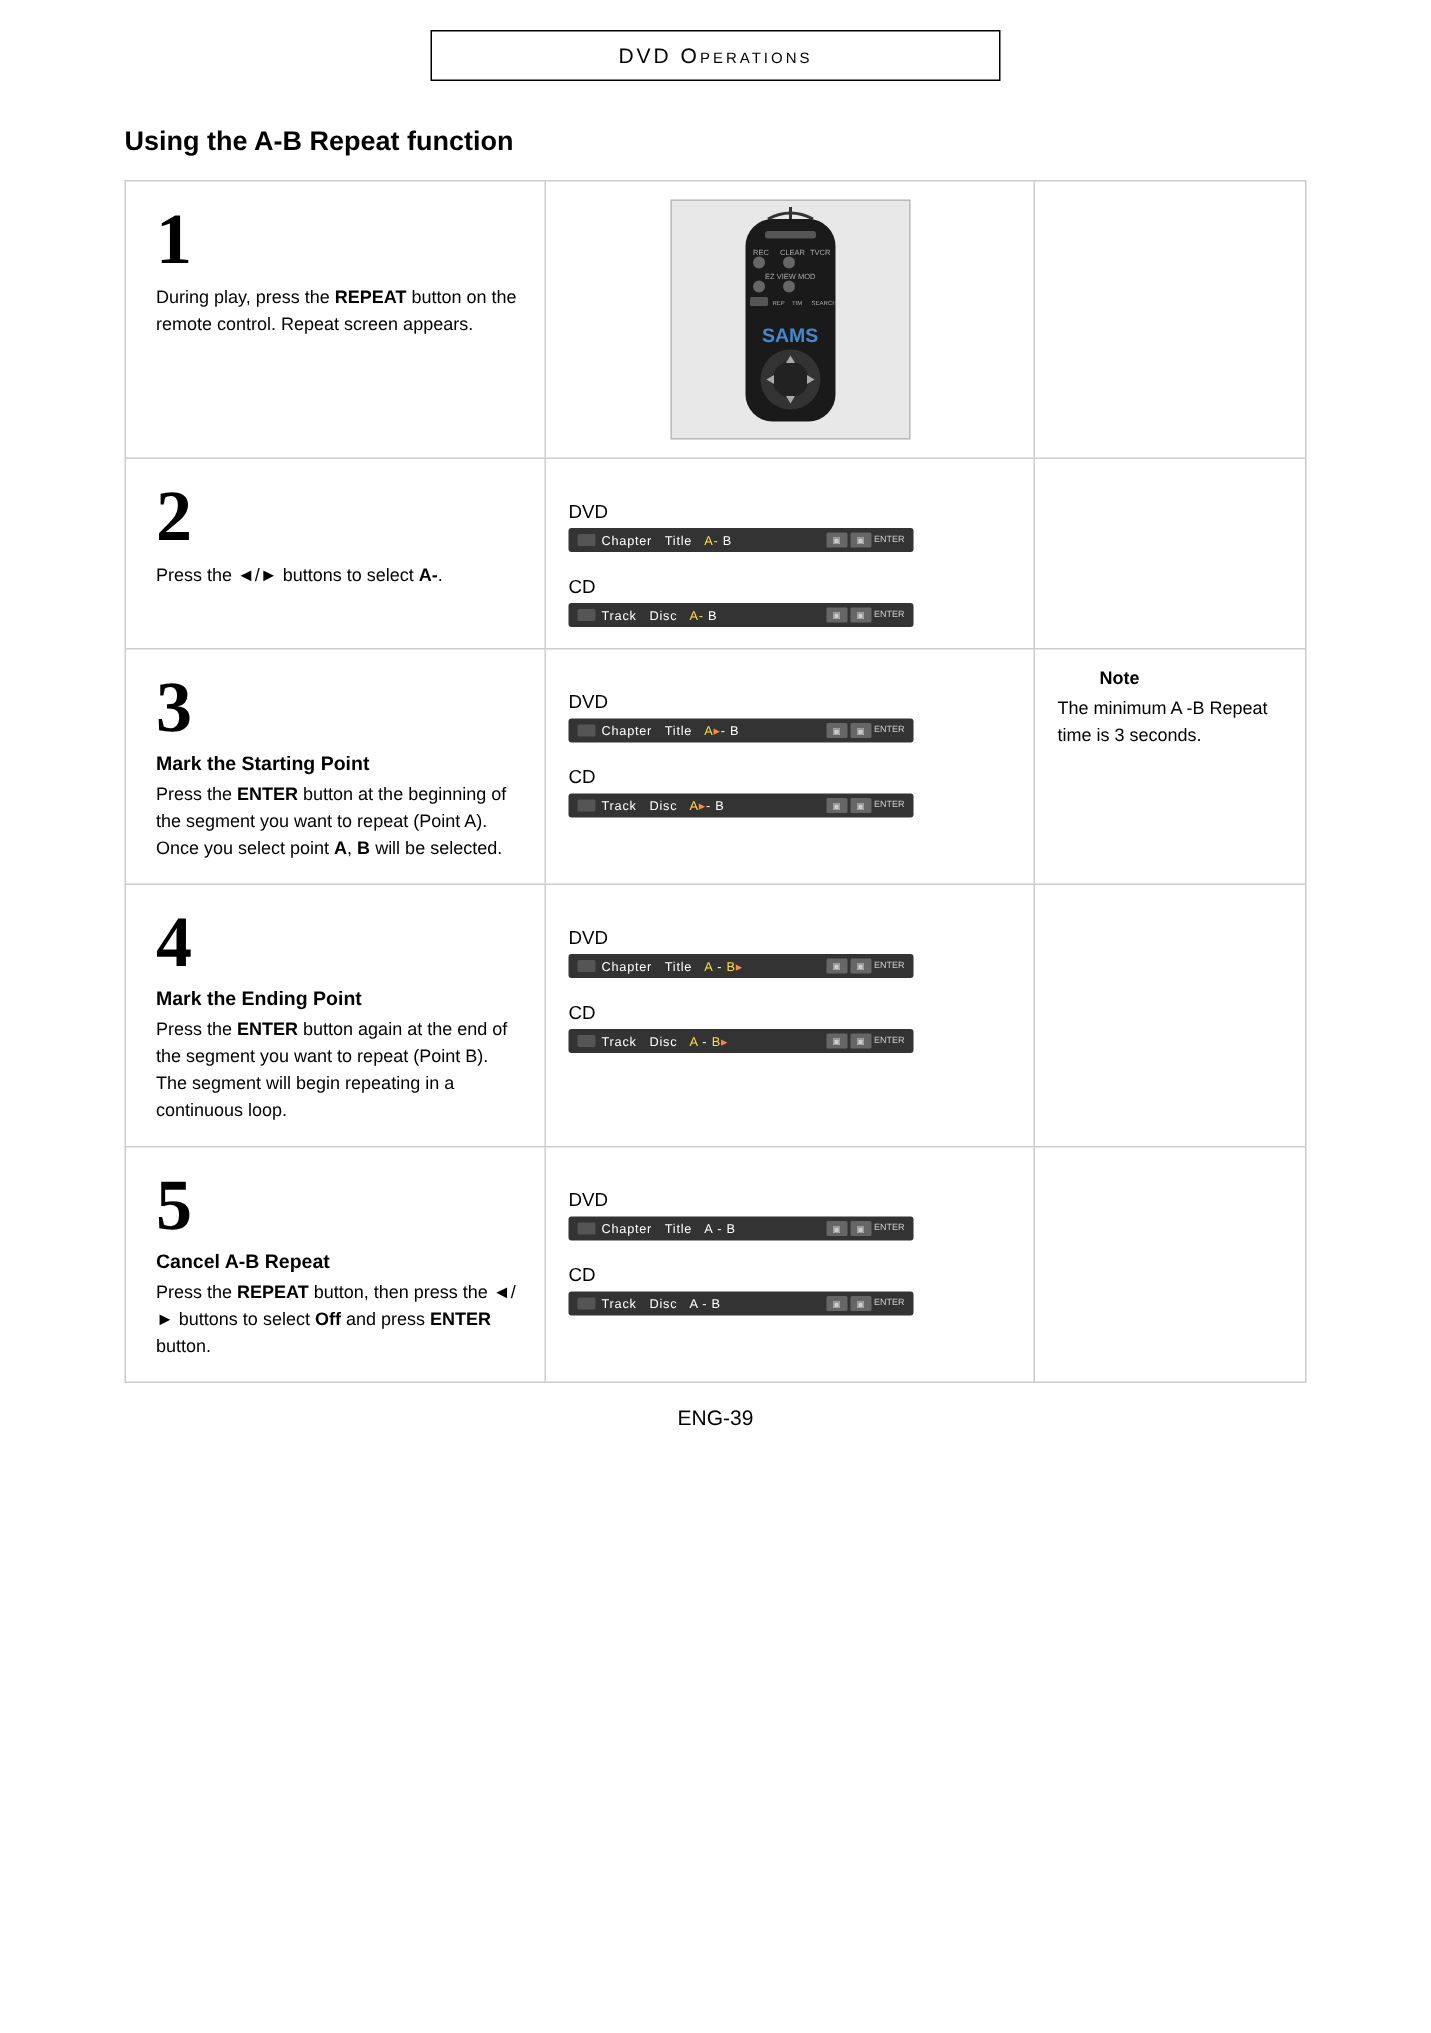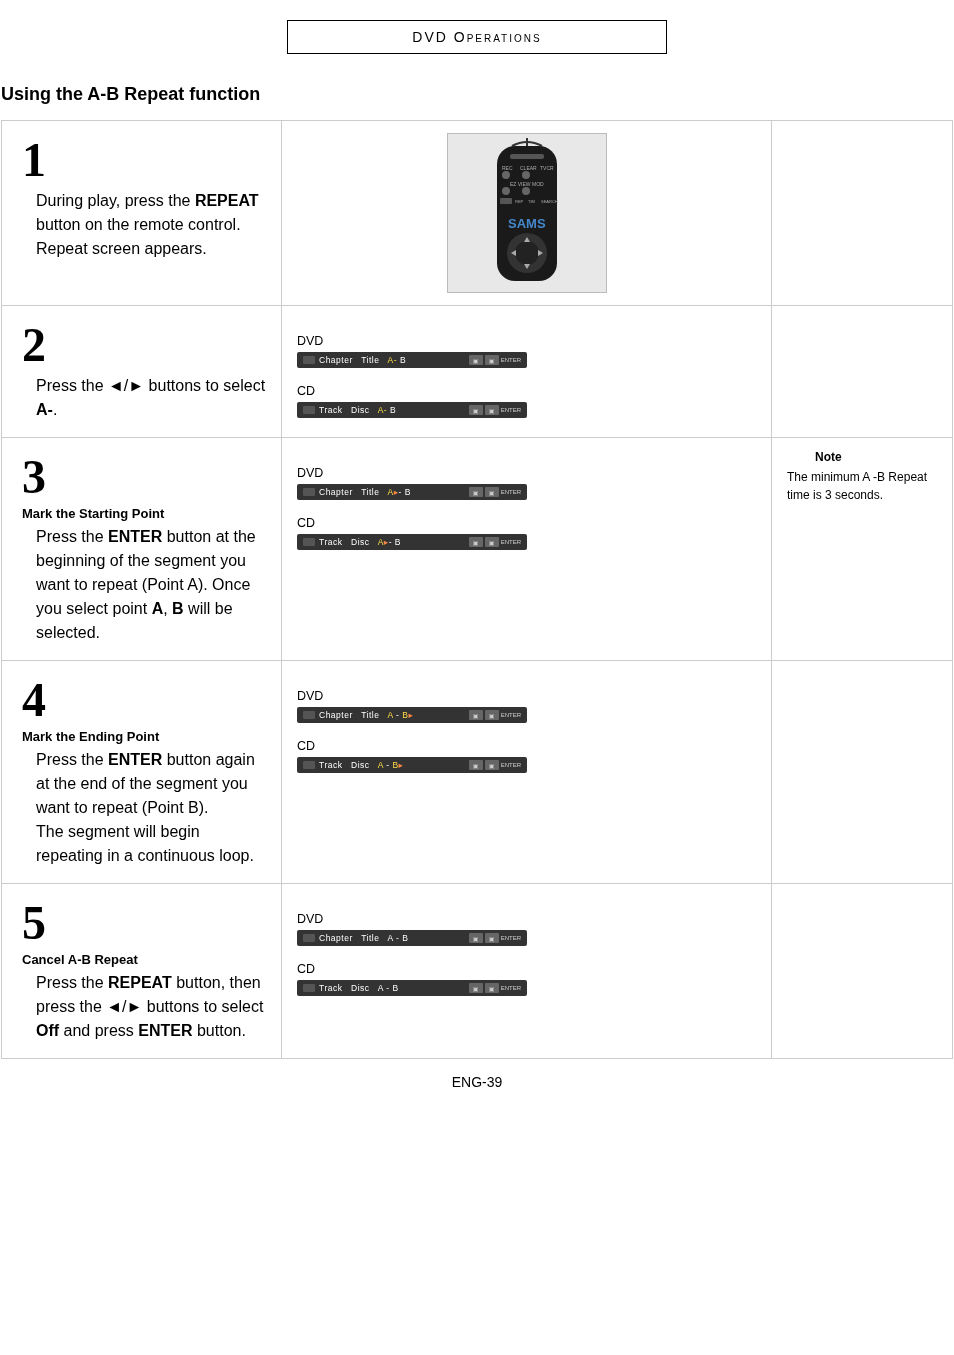--- a/index.html
+++ b/index.html
@@ -10,21 +10,21 @@
       color: #000;
       width: 954px;
       min-height: 1355px;
       display: flex;
       flex-direction: column;
       align-items: center;
       padding: 20px 30px;
     }
 
     .page-wrapper {
-      width: 952px;
+      width: 788px;
     }
 
     .header-box {
       border: 1px solid #000;
       text-align: center;
       padding: 8px 20px;
       margin-bottom: 30px;
       width: 380px;
       margin-left: auto;
       margin-right: auto;
@@ -76,23 +76,22 @@
       margin-bottom: 5px;
       font-family: Times New Roman, serif;
     }
 
     .step-subtitle {
       font-weight: bold;
       margin-bottom: 4px;
     }
 
     .step-text {
-      font-size: 16px;
+      font-size: 12px;
       line-height: 1.5;
-      margin-left: 14px;
     }
 
     .step-middle {
       flex: 1;
       padding: 12px 15px;
       border-right: 1px solid #ccc;
     }
 
     .step-right {
       width: 180px;

